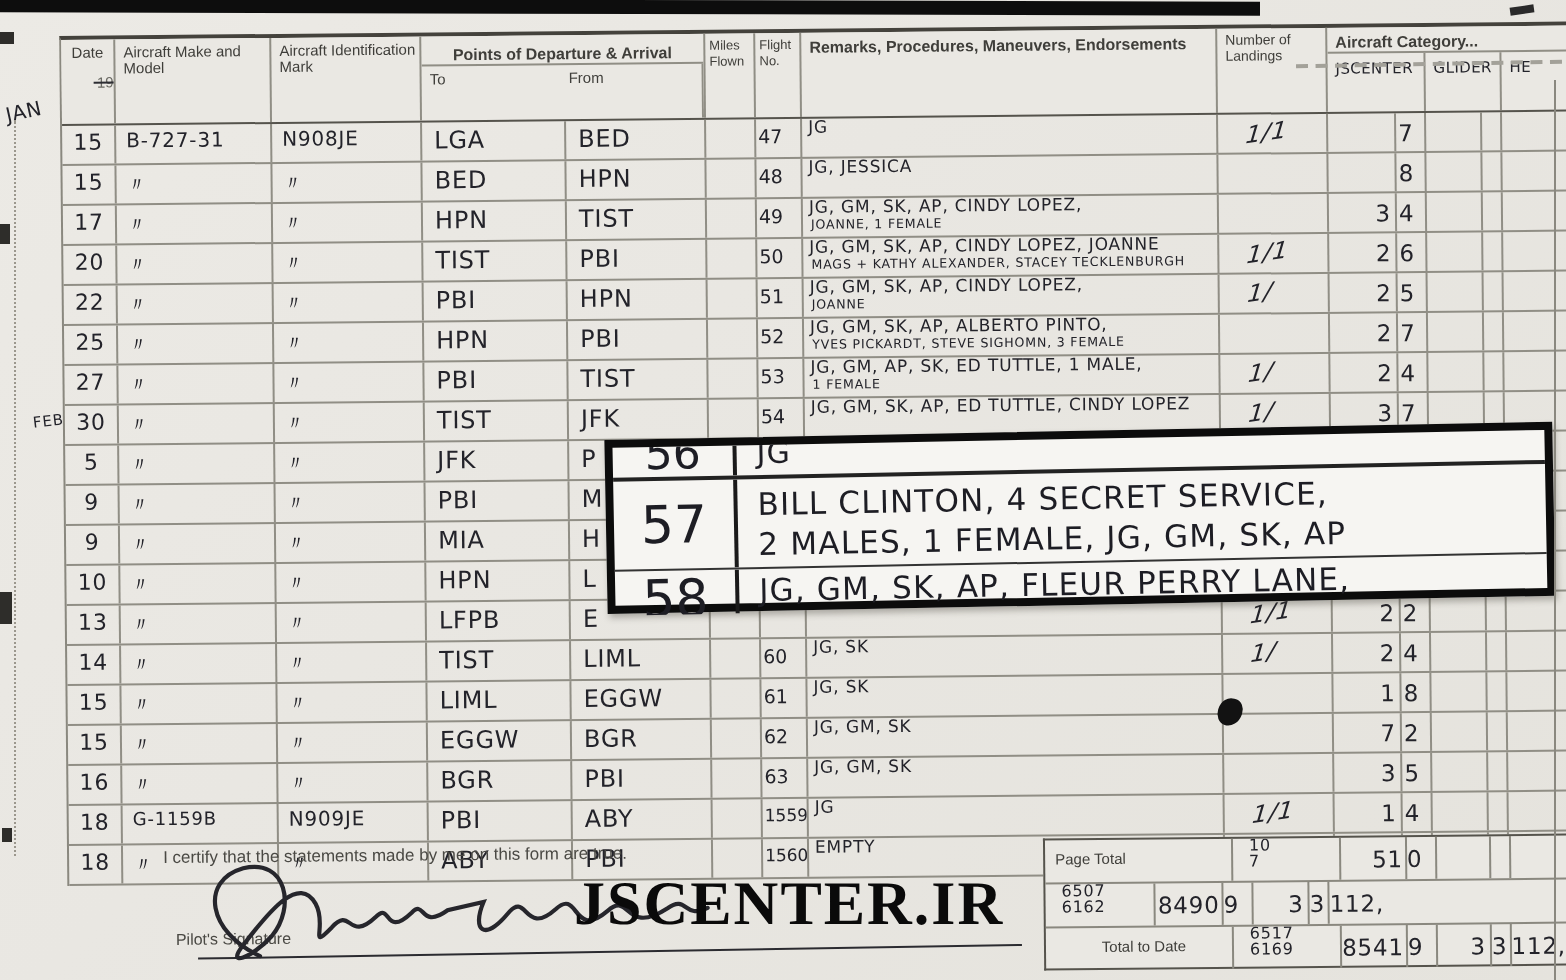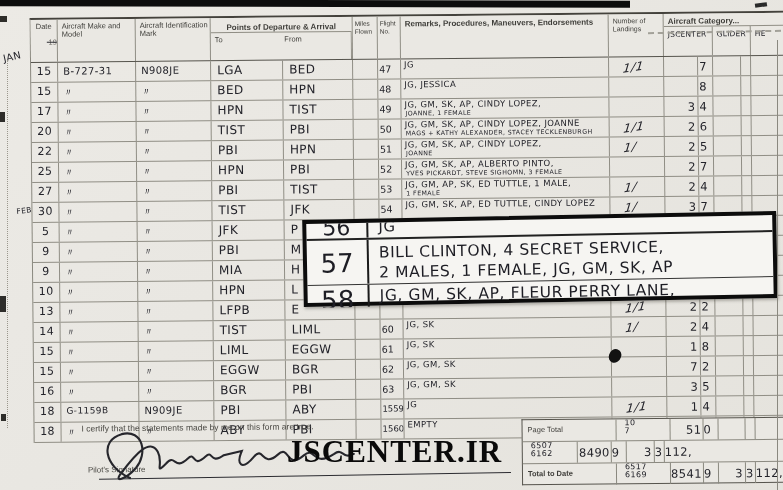--- a/index.html
+++ b/index.html
@@ -52,21 +52,21 @@
   .srow{display:flex;height:21px;border-bottom:1px solid #8a887f;}
   .srow:last-child{border-bottom:none;}
   .sc{border-right:1px solid #8a887f;box-sizing:border-box;overflow:hidden;}
   .s-lb{width:96px;font-size:7.5px;color:#3f3e3a;padding:5px 0 0 5px;}
   .s-la{width:55px;}
   .s-ph{width:34px}.s-pt{width:15px}.s-gh{width:28px}.s-gt{width:10px}
   .s-he{width:32px;border-right:none}
   .stk{font-size:8px;line-height:8px;padding-left:8px;}
   .sv{font-size:11.5px;padding-top:4px;}
   .s-ph .sv{text-align:right;padding-right:1px;}
-  .bold{font-weight:bold;}
+  .bold{font-weight:normal;text-align:center;}
   
   #certify{left:78px;top:424px;font-size:8.5px;color:#4a4944;}
   #siglabel{left:36px;top:466px;font-size:8px;color:#4a4944;padding-left:48px;}
   #sigline{left:95px;top:478px;width:412px;height:0;border-top:1.5px solid #2b2b30;
            transform:rotate(-.4deg);}
   
   #watermark{left:287px;top:434px;font-family:"Liberation Serif",serif;font-weight:900;
              font-size:31px;letter-spacing:1px;color:#0a0a0a;}
   #inset{left:303px;top:220px;width:474px;height:87px;background:#f6f5f2;
          border:4px solid #0c0c0c;box-sizing:border-box;transform:rotate(-1.1deg);

